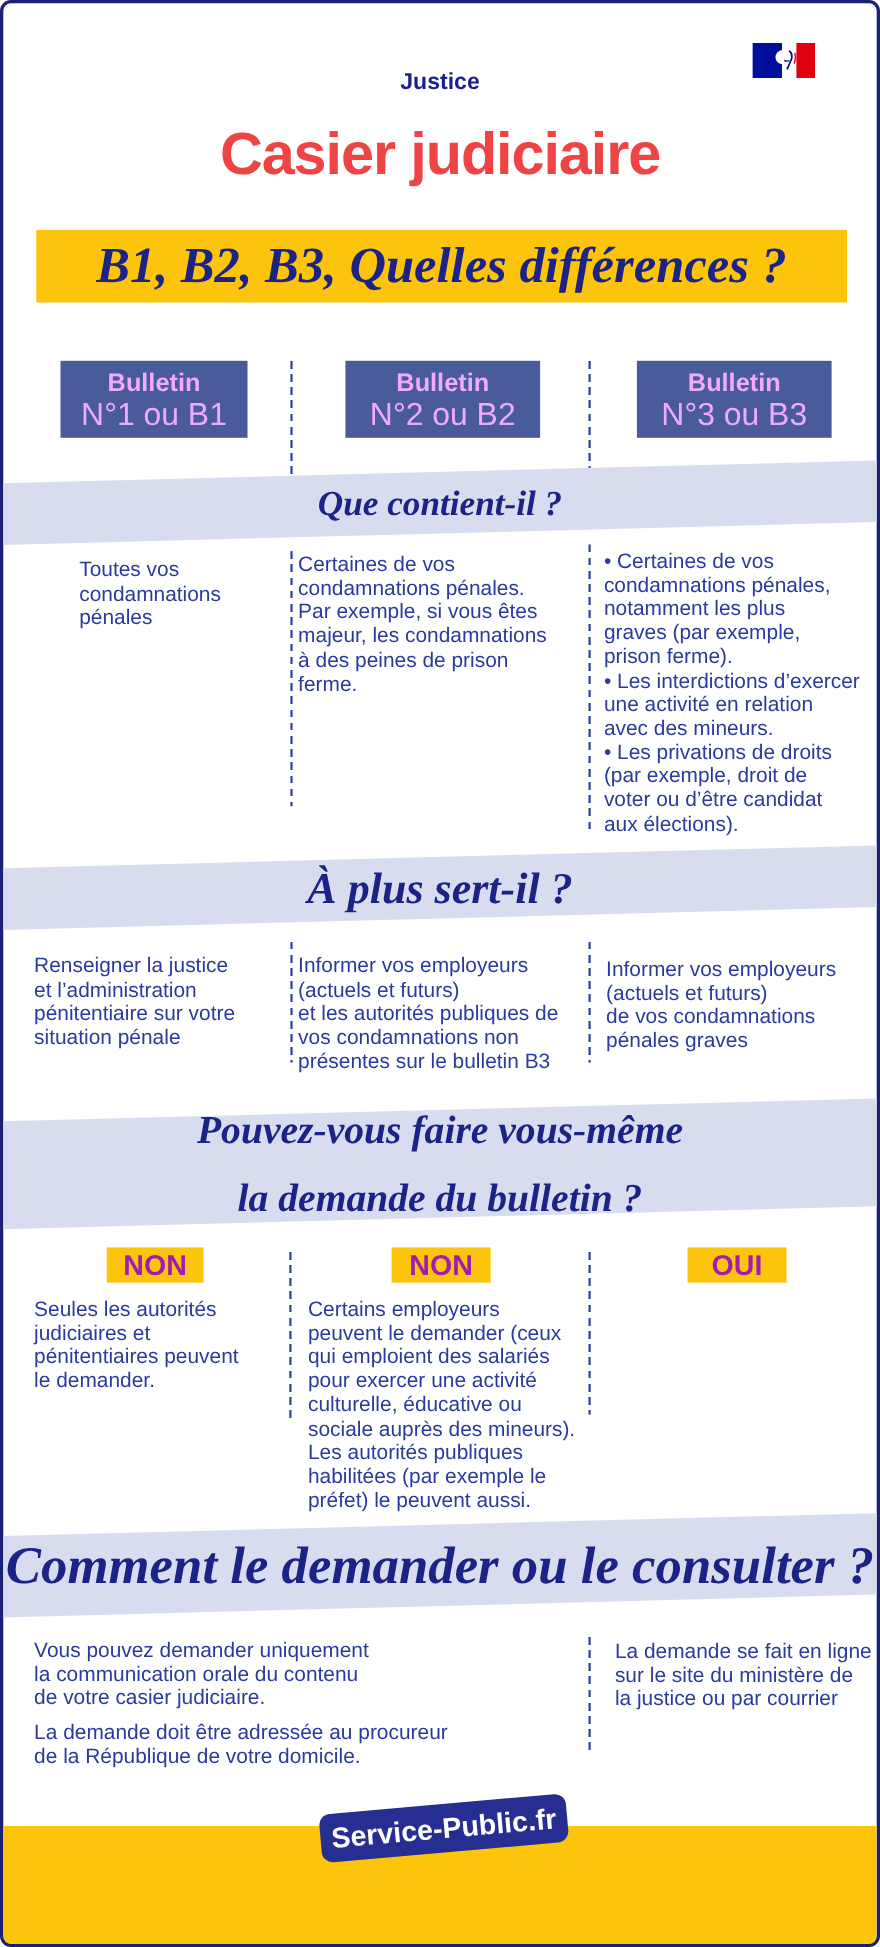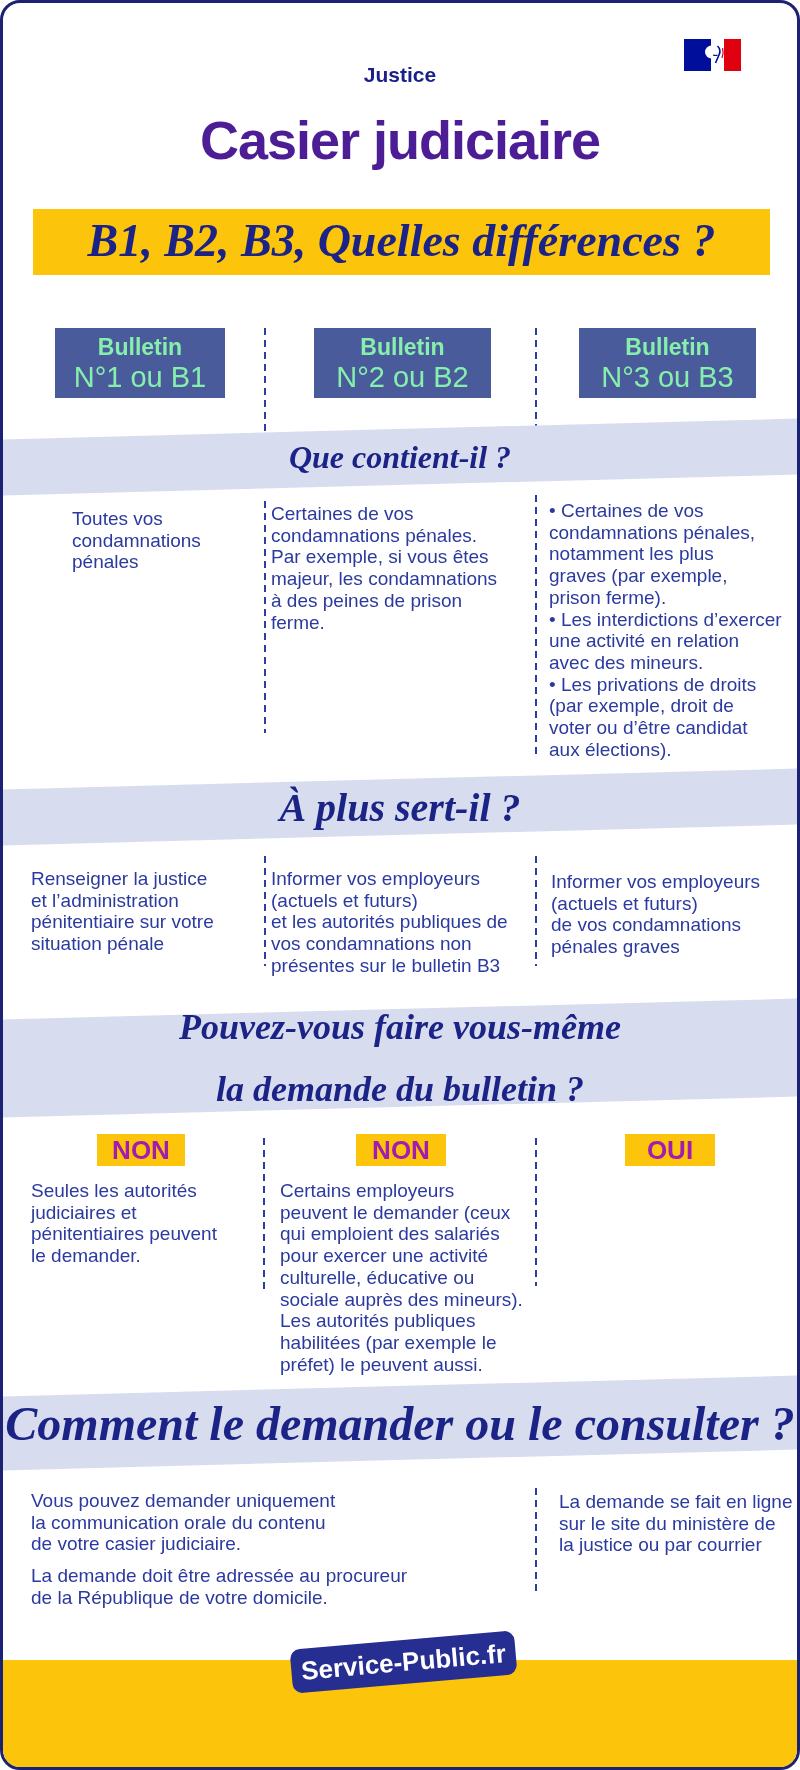--- a/index.html
+++ b/index.html
@@ -1,32 +1,32 @@
 <!DOCTYPE html>
 <html lang="fr"><head>
 <meta charset="utf-8">
 <style>
   html,body{margin:0;padding:0;background:#ffffff;}
   .poster{
     position:relative;width:800px;height:1770px;
-    box-sizing:border-box;border:3px solid #1c2273;border-radius:20px;
+    box-sizing:border-box;border:3px solid #1c2273;border-radius:10px;
     overflow:hidden;background:#ffffff;
     font-family:"Liberation Sans",sans-serif;
   }
   .abs{position:absolute;}
   .justice{top:60px;left:0;width:100%;text-align:center;
     font-size:21px;font-weight:bold;color:#1b1f8a;}
   .title{top:106px;left:0;width:100%;text-align:center;
-    font-size:54px;line-height:62px;font-weight:bold;color:#4c1d95;letter-spacing:-1px;}
+    font-size:54px;line-height:62px;font-weight:bold;color:#ef4444;letter-spacing:-1px;}
   .banner{top:206px;left:30px;width:737px;height:66px;background:#fcc40b;
     text-align:center;line-height:64px;
     font-family:"Liberation Serif",serif;font-style:italic;font-weight:bold;
     font-size:46px;color:#1b2386;}
   .flag{top:36px;left:681px;width:57px;height:32px;}
-  .bhead{top:325px;height:70px;background:#4a5b9c;color:#86efac;text-align:center;
+  .bhead{top:325px;height:70px;background:#4a5b9c;color:#f0abfc;text-align:center;
     display:flex;flex-direction:column;justify-content:center;}
   .bhead .l1{font-size:23px;font-weight:bold;line-height:27px;}
   .bhead .l2{font-size:29px;font-weight:normal;line-height:32px;}
   .vsep{position:absolute;width:2px;
     background-image:repeating-linear-gradient(to bottom,#2b3f9e 0 7px,transparent 7px 12px);}
   .band{left:0;width:100%;}
   .band-bg{position:absolute;left:-10px;right:-10px;top:0;bottom:0;
     background:#d8dcef;transform:skewY(-1.5deg);}
   .band-label{position:relative;width:100%;height:100%;
     display:flex;align-items:center;justify-content:center;text-align:center;

